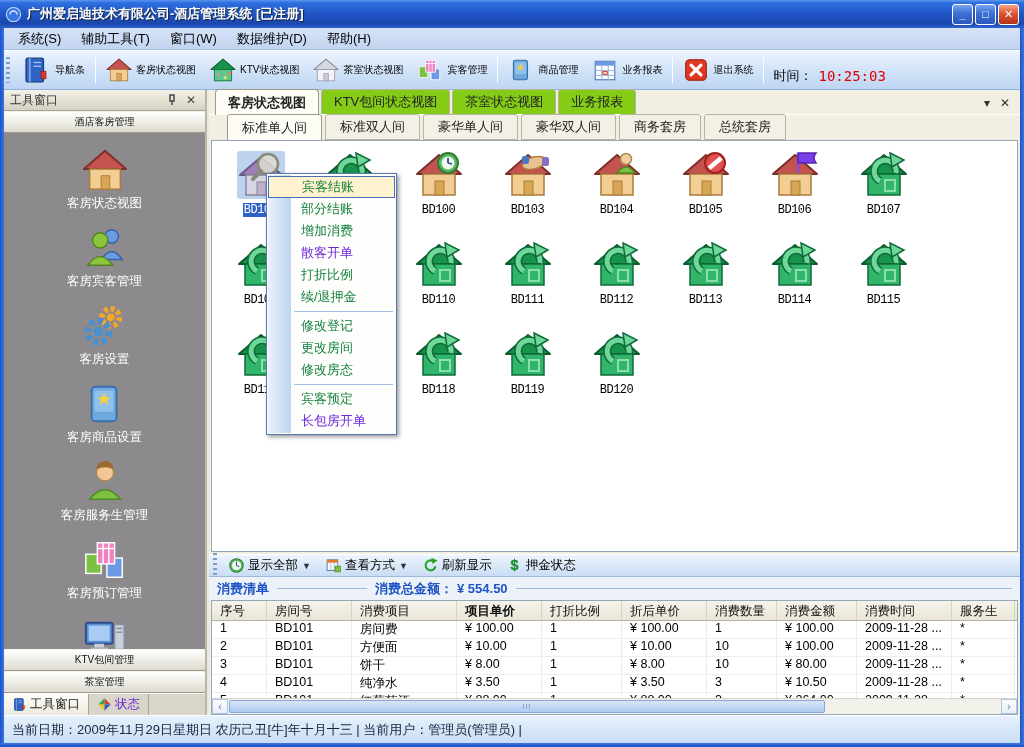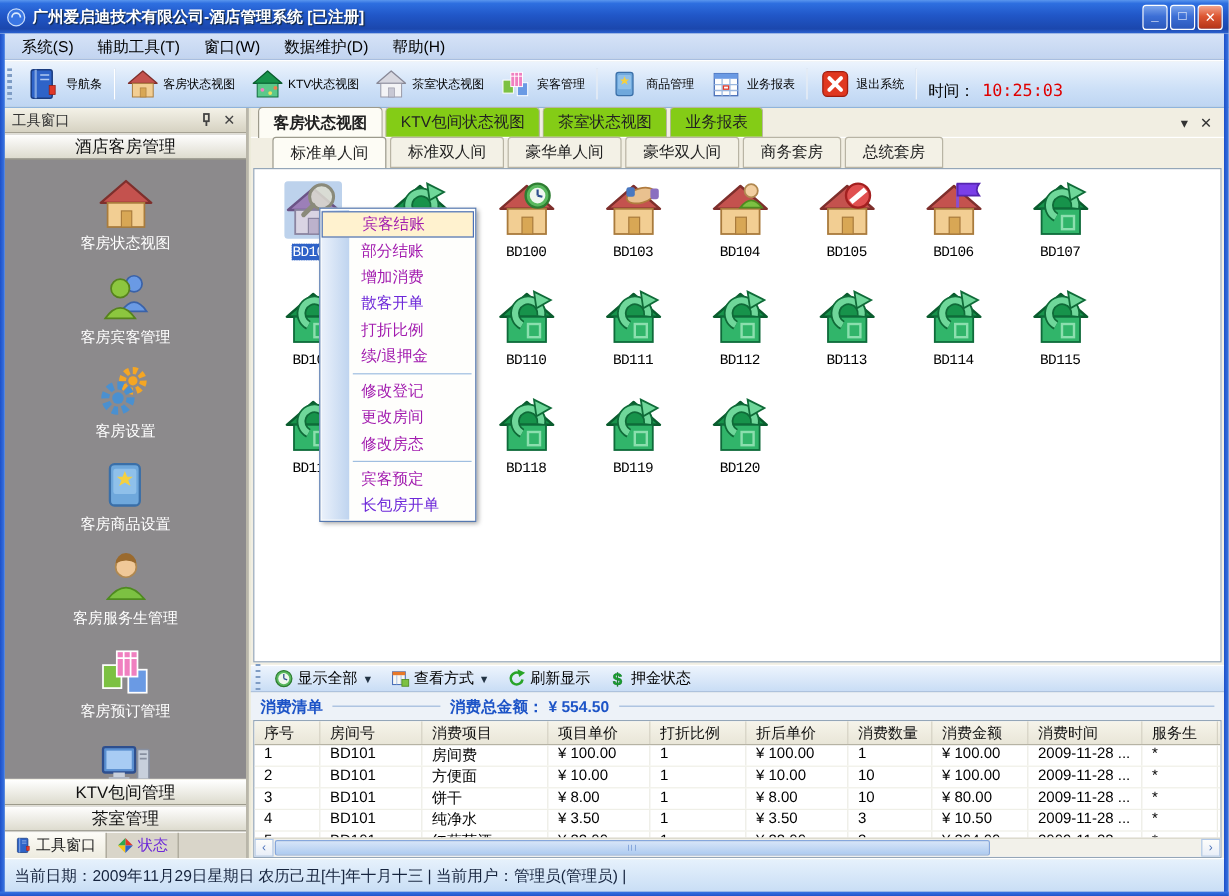--- a/index.html
+++ b/index.html
@@ -42,21 +42,21 @@
   #tb-time .tvalue { color:#E00000; margin-left:6px; font-family:"DejaVu Sans Mono","Liberation Mono",monospace; font-size:14px; }
 
   
   #sidebar { position:absolute; left:4px; top:90px; width:203px; bottom:32px; background:#8C8A8C;
     border-right:2px solid #B9B6A9; display:flex; flex-direction:column; }
   #sb-header { height:21px; background:linear-gradient(#F4F2E8,#D6D2C2); border-bottom:1px solid #A6A294;
     display:flex; align-items:center; padding:0 6px; color:#333; font-size:12px; flex:0 0 auto; }
   #sb-header .sb-title { flex:1; }
   #sb-header .hbtn { width:16px; text-align:center; color:#444; font-weight:bold; font-size:12px; }
   .group-bar { height:22px; background:linear-gradient(#FFFFFF,#DDDBCE); border-top:1px solid #F4F2E8;
-    border-bottom:1px solid #9C9A8C; text-align:center; font-size:14px; line-height:20px; color:#111; flex:0 0 auto; }
+    border-bottom:1px solid #9C9A8C; text-align:center; font-size:10px; line-height:20px; color:#111; flex:0 0 auto; }
   #sb-items { flex:1; overflow:hidden; padding-top:14px; }
   .sb-item { width:100%; text-align:center; color:#fff; font-size:12.5px; margin-bottom:13px; }
   .sb-item .ic { display:block; margin:0 auto 2px auto; width:46px; height:46px; }
   #sb-tabs { height:22px; background:#D9D5C9; border-top:1px solid #fff; display:flex; align-items:stretch; flex:0 0 auto; }
   .sb-tab { display:flex; align-items:center; gap:3px; padding:0 8px; font-size:12.5px; border-right:1px solid #A6A294; }
   .sb-tab.active { background:linear-gradient(#FDFCF7,#EDEBDF); color:#222; }
   .sb-tab.inactive { color:#6d28d9; }
 
   
   #main { position:absolute; left:209px; top:90px; right:4px; bottom:32px; background:#F1EEE2; display:flex; flex-direction:column; }
@@ -76,21 +76,21 @@
   .room .ric { display:inline-block; width:48px; height:48px; border-radius:3px; }
   .room.selected .ric { background:#BDD2EC; }
   .room .rlabel { display:block; margin-top:1px; font-family:"Liberation Mono","DejaVu Sans Mono",monospace; font-size:12px; color:#000; letter-spacing:-0.5px; }
   .room.selected .rlabel span { background:#2E62C8; color:#fff; outline:1px dotted #fff; padding:0 1px; }
 
   
   #ctx-menu { position:absolute; left:54px; top:32px; width:131px; background:#FEFEFC;
     border:1px solid #5578B0; box-shadow:2px 2px 4px rgba(0,0,0,.4); z-index:30; padding:2px 0; }
   #ctx-strip { position:absolute; left:1px; top:1px; bottom:1px; width:23px;
     background:linear-gradient(90deg,#EAF1FB,#BFD4EF); }
-  .cm-item { position:relative; height:22px; line-height:22px; padding-left:34px; font-size:13px; color:#a21caf; }
+  .cm-item { position:relative; height:22px; line-height:22px; padding-left:34px; font-size:13px; color:#15803d; }
   .cm-item.disabled { color:#6d28d9; }
   .cm-item.highlighted { background:#FFF2CF; border:1px solid #4A70B8; line-height:20px; margin:0 1px; padding-left:33px; }
   .cm-sep { height:1px; background:#9FBEE0; margin:3px 3px 3px 27px; position:relative; }
 
   
   #footer-toolbar { height:23px; background:linear-gradient(#EDF4FD,#C9DDF5); border-top:1px solid #fff;
     border-bottom:1px solid #9FB9DB; display:flex; align-items:center; margin-top:2px; }
   .ft-btn { display:flex; align-items:center; gap:3px; padding:0 7px; font-size:12.5px; color:#000; white-space:nowrap; }
   .ft-dd { font-size:9px; color:#234; margin-left:1px; }
 
@@ -621,21 +621,21 @@
     <span class="blue">消费总金额：</span>
     <span class="blue" style="margin-left:-4px;">¥ 554.50</span>
     <span class="line grow"></span>
   </div>
 
   <div id="cons-table">
     <div id="tbl-head">
         <span class="th" style="width: 55px;">序号</span>
         <span class="th" style="width: 85px;">房间号</span>
         <span class="th" style="width: 105px;">消费项目</span>
-        <span class="th" style="width: 85px;">项目单价</span>
+        <span class="th" style="width: 85px; font-weight: bold;">项目单价</span>
         <span class="th" style="width: 80px;">打折比例</span>
         <span class="th" style="width: 85px;">折后单价</span>
         <span class="th" style="width: 70px;">消费数量</span>
         <span class="th" style="width: 80px;">消费金额</span>
         <span class="th" style="width: 95px;">消费时间</span>
         <span class="th" style="width: 63px;">服务生</span>
       </div>
     <div id="tbl-body">
         <div class="tr">
           <span class="td" style="width: 55px;">1</span>

